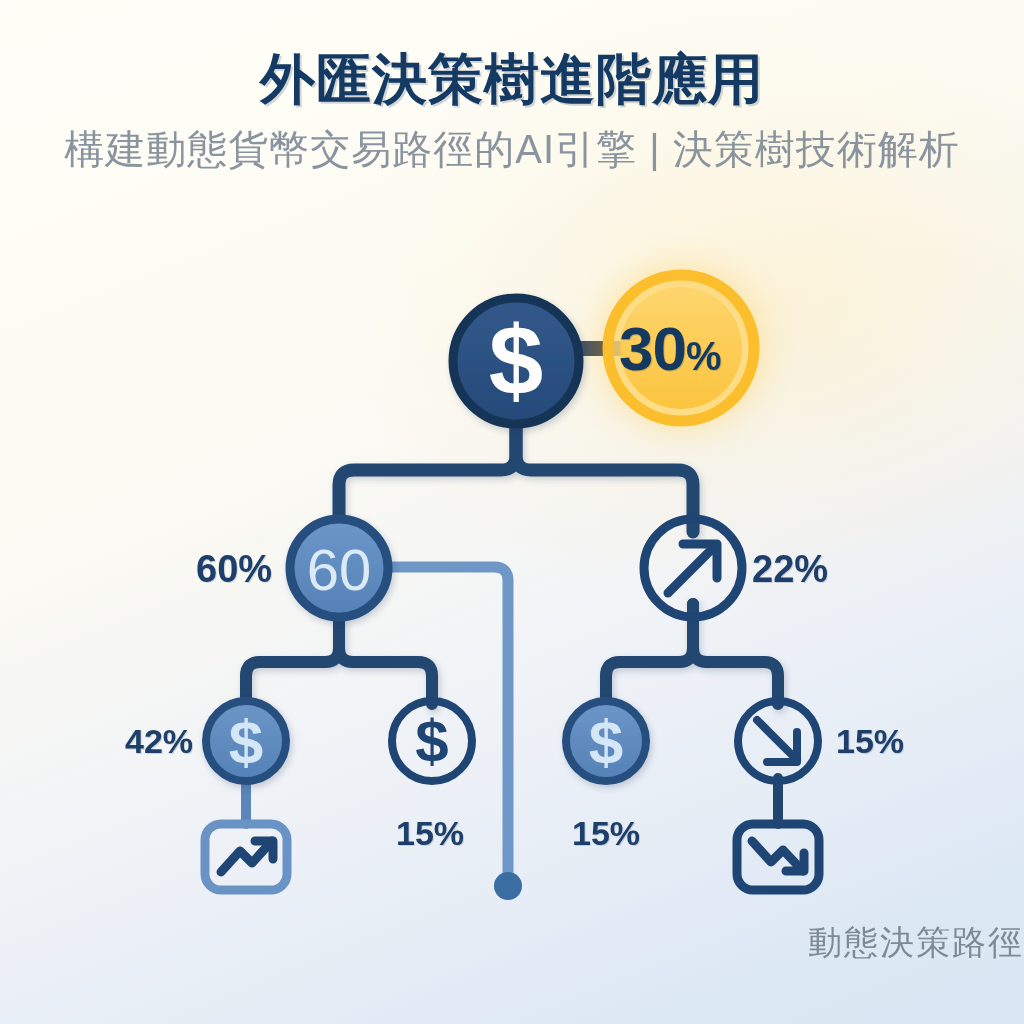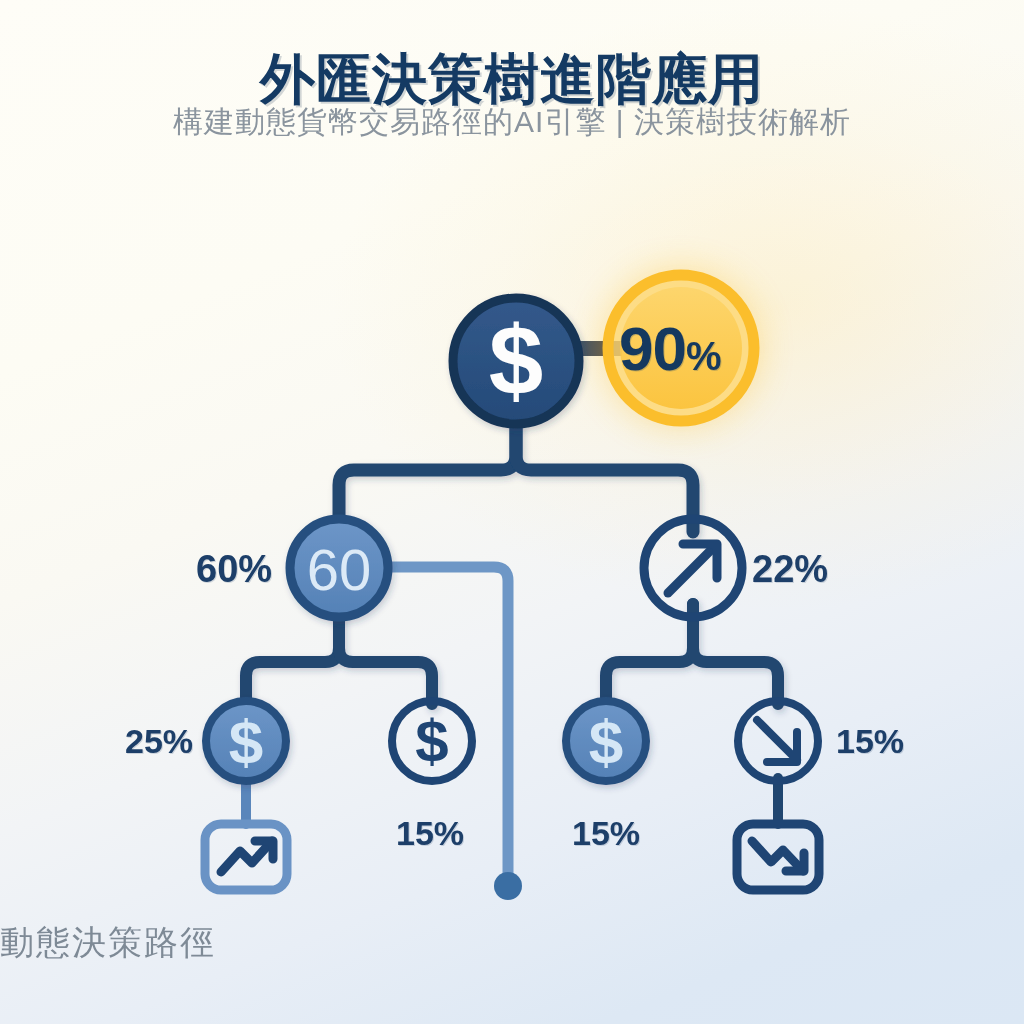--- a/index.html
+++ b/index.html
@@ -40,21 +40,22 @@
     margin-top: 52px;
     font-size: 55px;
     line-height: 1.0;
     font-weight: bold;
     letter-spacing: 1px;
     color: #143a63;
     text-shadow: 2px 2px 0 rgba(12,40,70,0.18);
     white-space: nowrap;
   }
   .subtitle {
-    font-size: 30px;
+    margin-top: 22px;
+    font-size: 40px;
     line-height: 1.0;
     letter-spacing: 1px;
     color: #8a949e;
     white-space: nowrap;
   }
 
   
   #tree {
     position: absolute;
     left: 0;
@@ -82,21 +83,21 @@
     font-weight: bold;
     text-shadow: 1px 1px 0 rgba(20,58,99,0.22);
   }
   .badge-num { font-size: 62px; letter-spacing: -1px; }
   .badge-sign { font-size: 40px; }
 
   .caption {
     position: absolute;
     width: 1024px;
     left: 0;
-    text-align: left;
+    text-align: right;
     font-size: 34px;
     color: #7e8a96;
     letter-spacing: 2px;
     white-space: nowrap;
   }
 </style>
 </head>
 <body>
 
 <div id="canvas">
@@ -229,28 +230,28 @@
     <g>
       <rect x="737" y="824" width="82" height="66" rx="16" ry="16" fill="none" stroke="#1f4574" stroke-width="9"></rect>
       <g stroke="#1f4574" stroke-width="9" stroke-linecap="round" stroke-linejoin="round" fill="none">
         <polyline points="752,841 771,862 783,850 803,871"></polyline>
         <polyline points="786,871 804,871 804,853"></polyline>
       </g>
     </g>
   </svg>
 
   <div class="badge-text" style="left:619px; top:313px;">
-    <span class="badge-num">90</span><span class="badge-sign">%</span>
+    <span class="badge-num">30</span><span class="badge-sign">%</span>
   </div>
 
   <div class="pct" style="left:196px; top:548px;">60%</div>
 
   <div class="pct" style="left:752px; top:548px;">22%</div>
 
-  <div class="pct small" style="left:125px; top:722px;">25%</div>
+  <div class="pct small" style="left:125px; top:722px;">42%</div>
 
   <div class="pct small" style="left:396px; top:814px;">15%</div>
 
   <div class="pct small" style="left:572px; top:814px;">15%</div>
 
   <div class="pct small" style="left:836px; top:722px;">15%</div>
 
   <div class="caption" style="top:920px;">動態決策路徑</div>
 
 </div>

